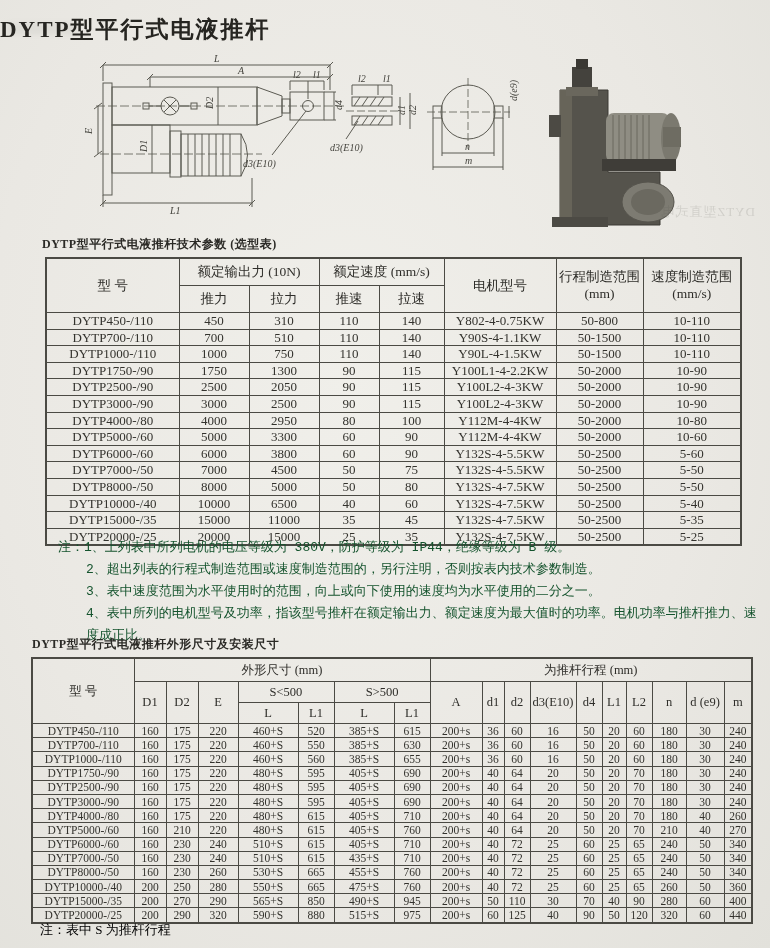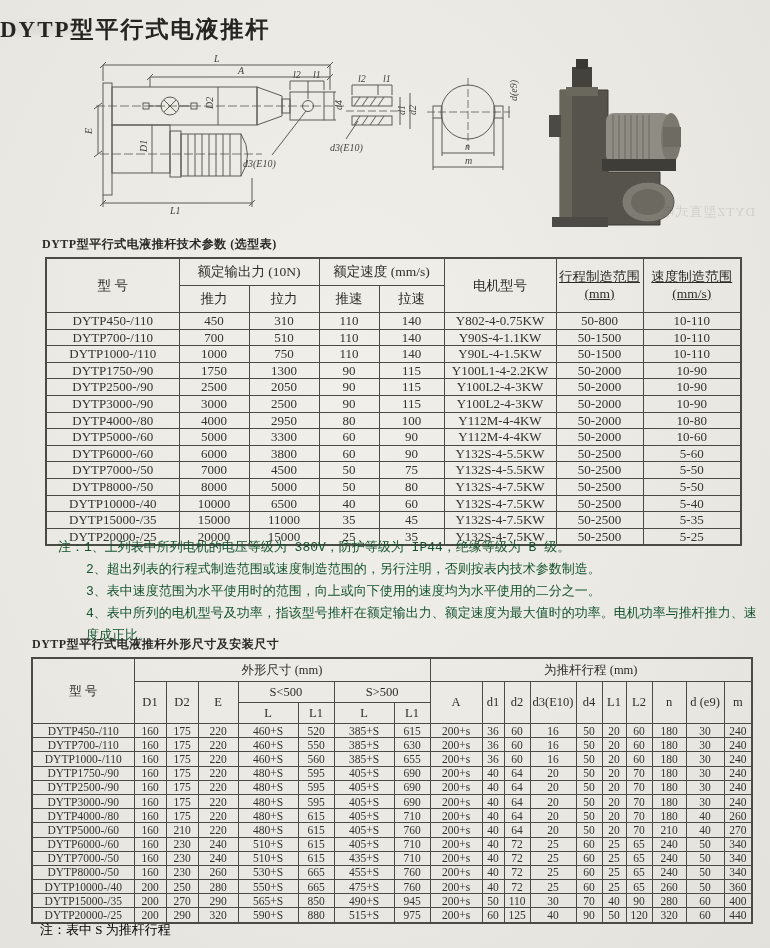--- a/index.html
+++ b/index.html
@@ -23,21 +23,21 @@
   #table2{top:657px;left:31px;width:720px;}
   table,th,td{border:1px solid #4b4a44;}
   table{border-width:2px;}
   th{font-weight:normal;color:#2e2d29;padding:1px 2px;}
   td{text-align:center;padding:0 2px;color:#33322d;overflow:hidden;white-space:nowrap;}
   #table1 th{font-size:13.5px;height:24px;}
   #table1 td{font-size:13px;height:15.6px;line-height:1.05;}
   #table2 th{font-size:12.5px;height:18px;}
   #table2 th.grp{height:20px;}
   #table2 td{font-size:11.5px;height:13.2px;line-height:1.05;}
-  .two-line{line-height:1.25;text-decoration:underline;}
+  .two-line{line-height:1.25;}
   .notes{position:absolute;top:537px;left:58px;width:700px;font-size:13px;line-height:22px;color:#14532d;font-family:Liberation Mono, monospace;}
   .notes .note-cont{margin-left:28px;}
   .table-note{position:absolute;top:921px;left:40px;font-size:13px;color:#000000;}
   .bleed{
     position:absolute;top:203px;left:595px;width:160px;
     transform:scaleX(-1);opacity:.16;color:#56564f;
     font-size:13px;filter:blur(0.6px);letter-spacing:1px;
   }
   .smudge{
     position:absolute;top:22px;left:6px;width:72px;height:13px;

